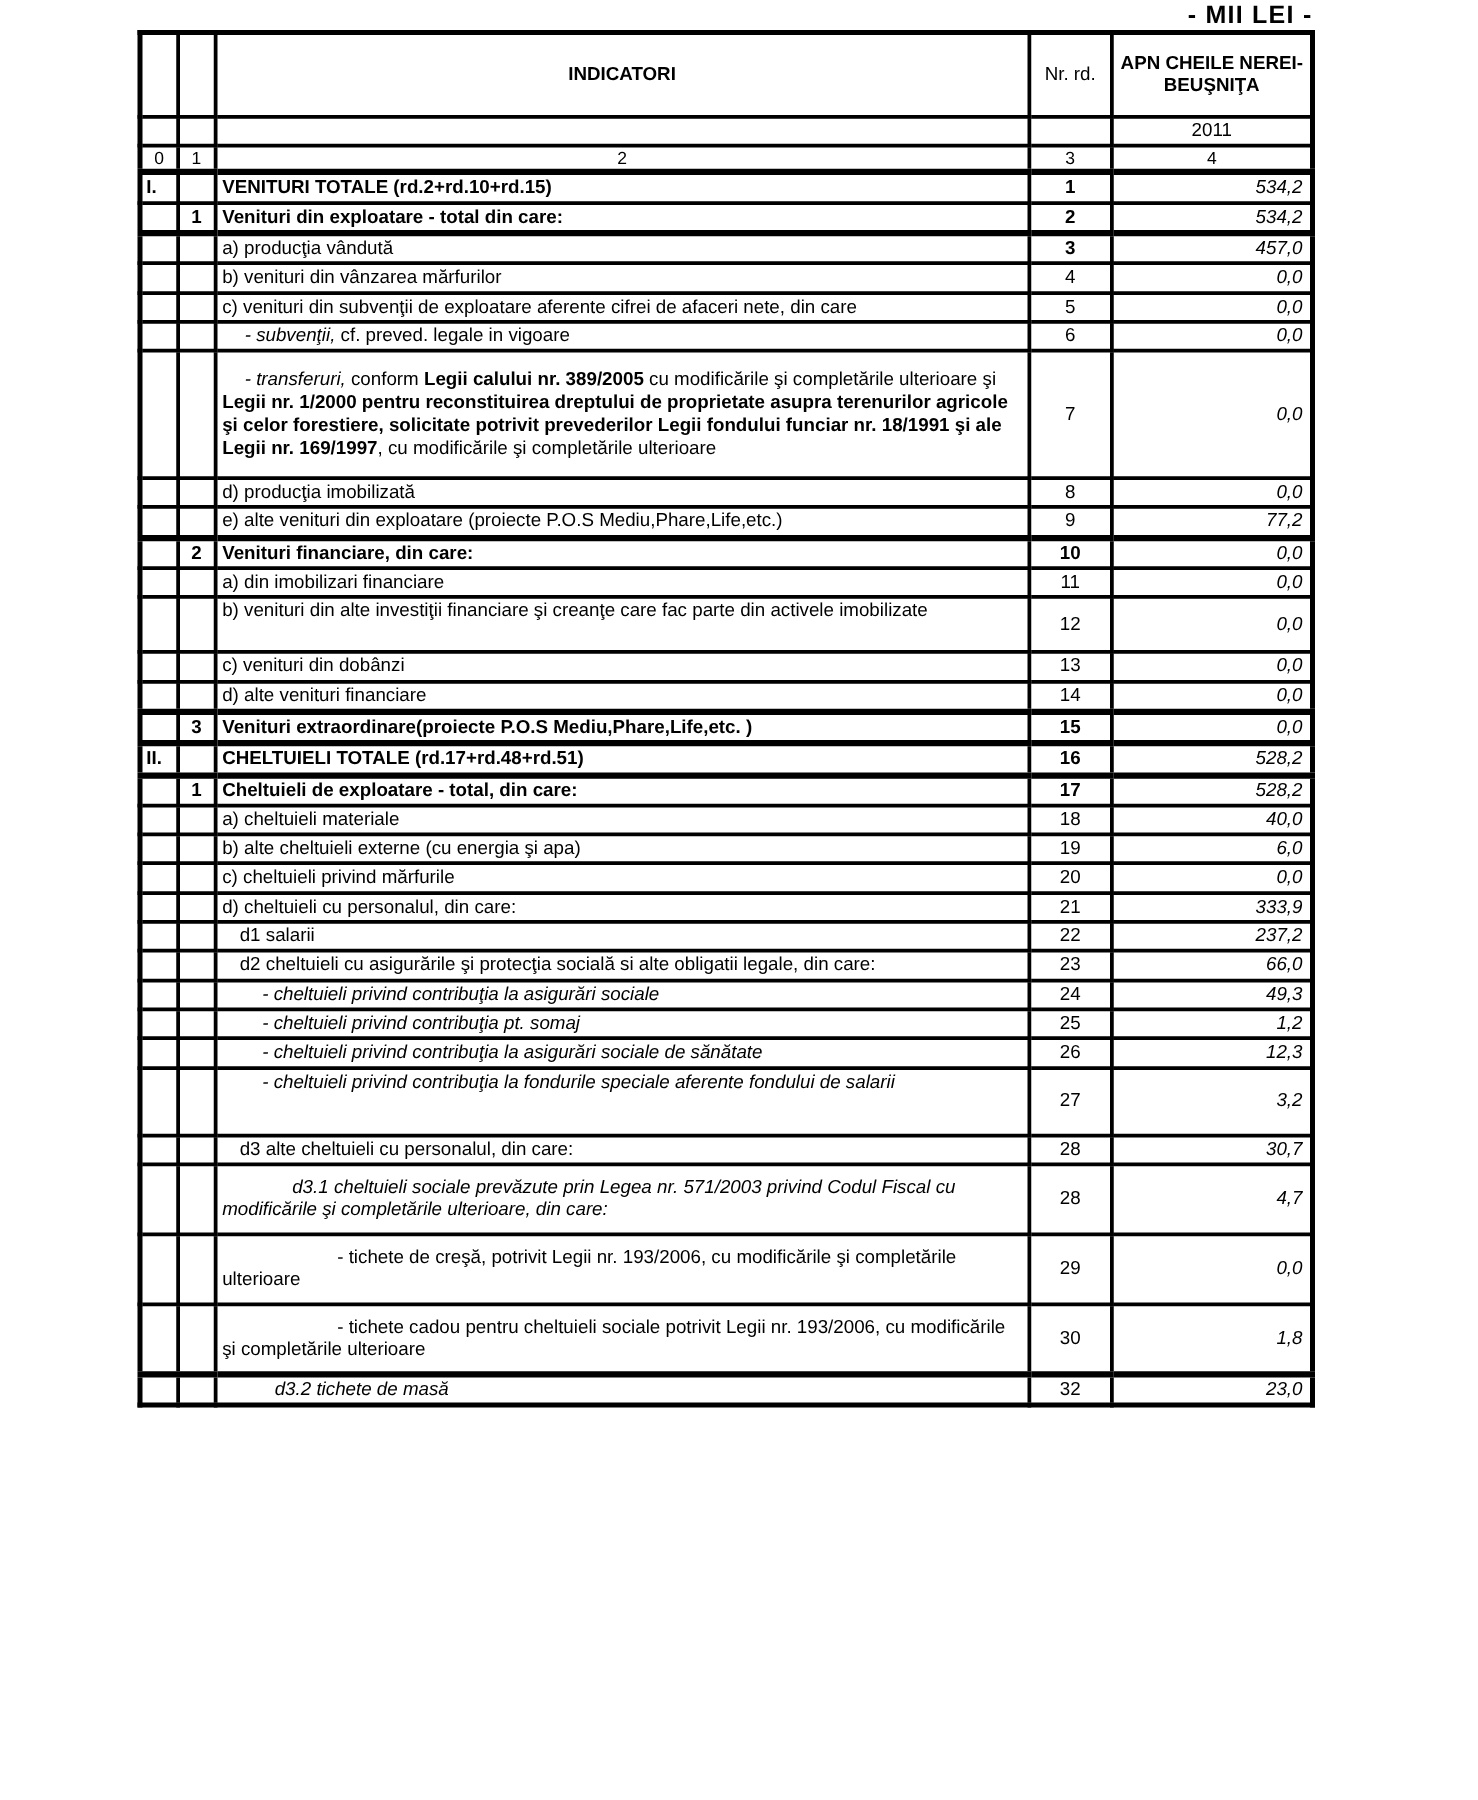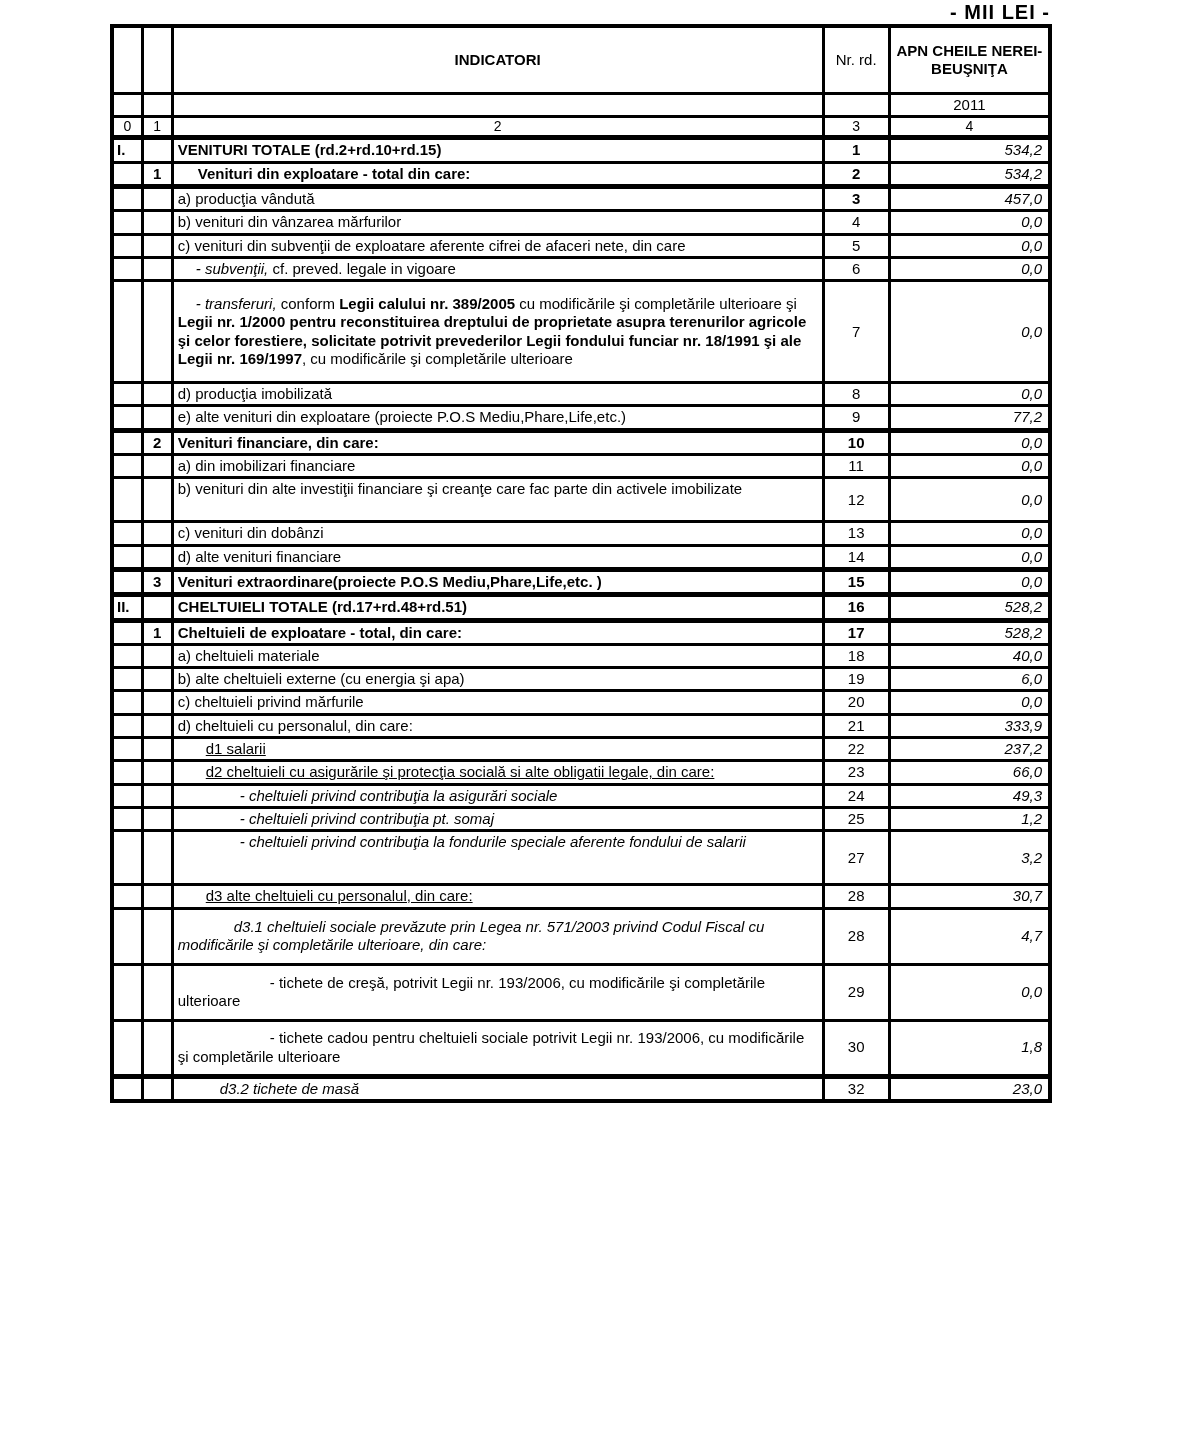--- a/index.html
+++ b/index.html
@@ -19,22 +19,22 @@
   tbody tr{height:23px;}
   td.c0{text-align:left;font-weight:bold;padding-left:3px;}
   td.c1{text-align:center;font-weight:bold;}
   td.nr{text-align:center;}
   td.nrb{font-weight:bold;}
   td.val{text-align:right;font-style:italic;padding-right:6px;}
   td.vtop{vertical-align:top;}
   
   td.p0{padding-left:4px;}
   td.p20{padding-left:4px;text-indent:18px;}
-  td.pd{padding-left:32px;text-decoration:underline;}
-  td.pdd{padding-left:66px;}
+  td.pd{padding-left:18px;}
+  td.pdd{padding-left:36px;}
   td.pd31{padding-left:4px;text-indent:56px;}
   td.ptk{padding-left:4px;text-indent:92px;}
   td.pd32{padding-left:46px;}
   
   tr.bt td{border-top-width:5px;}
 </style>
 </head>
 <body>
 
 <div class="sheet">
@@ -75,21 +75,21 @@
         <tr class="bt">
           <td class="c0">I.</td>
           <td class="c1"></td>
           <td class="p0"><span style="font-weight: bold;">VENITURI TOTALE (rd.2+rd.10+rd.15)</span></td>
           <td class="nr nrb">1</td>
           <td class="val">534,2</td>
         </tr>
         <tr>
           <td class="c0"></td>
           <td class="c1">1</td>
-          <td class="p0"><span style="font-weight: bold; margin-left: 20px;">Venituri din exploatare - total din care:</span></td>
+          <td class="p0"><span style="font-weight: bold;">Venituri din exploatare - total din care:</span></td>
           <td class="nr nrb">2</td>
           <td class="val">534,2</td>
         </tr>
         <tr class="bt">
           <td class="c0"></td>
           <td class="c1"></td>
           <td class="p0"><span>a) producţia vândută</span></td>
           <td class="nr nrb">3</td>
           <td class="val">457,0</td>
         </tr>
@@ -239,20 +239,27 @@
           <td class="pdd"><span style="font-style: italic;">- cheltuieli privind contribuţia la asigurări sociale</span></td>
           <td class="nr">24</td>
           <td class="val">49,3</td>
         </tr>
         <tr>
           <td class="c0"></td>
           <td class="c1"></td>
           <td class="pdd"><span style="font-style: italic;">- cheltuieli privind contribuţia pt. somaj</span></td>
           <td class="nr">25</td>
           <td class="val">1,2</td>
+        </tr>
+        <tr>
+          <td class="c0"></td>
+          <td class="c1"></td>
+          <td class="pdd"><span style="font-style: italic;">- cheltuieli privind contribuţia la asigurări sociale de sănătate</span></td>
+          <td class="nr">26</td>
+          <td class="val">12,3</td>
         </tr>
         <tr style="height: 54px;">
           <td class="c0"></td>
           <td class="c1"></td>
           <td class="pdd vtop"><span style="font-style: italic; margin-top: 28px;">- cheltuieli privind contribuţia la fondurile speciale aferente fondului de salarii</span></td>
           <td class="nr">27</td>
           <td class="val">3,2</td>
         </tr>
         <tr>
           <td class="c0"></td>

